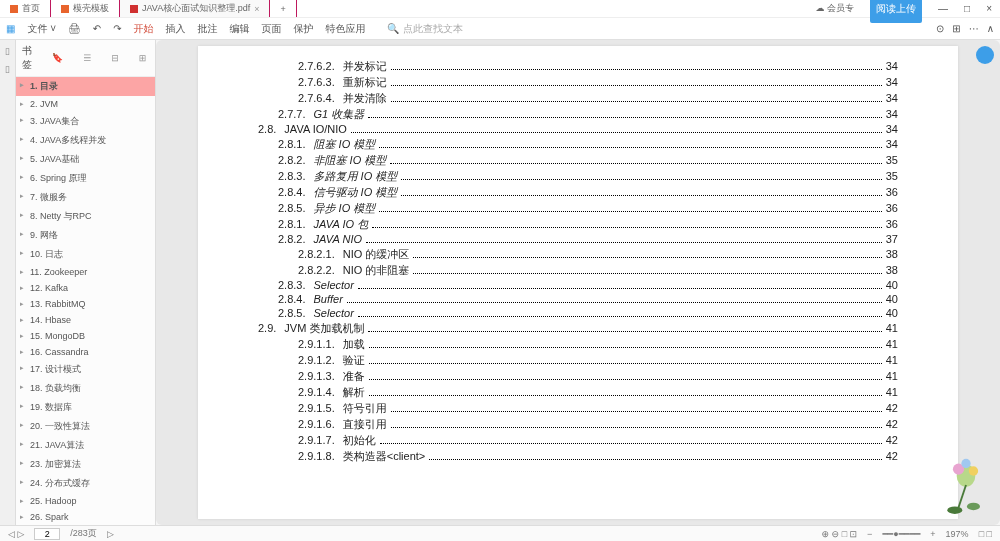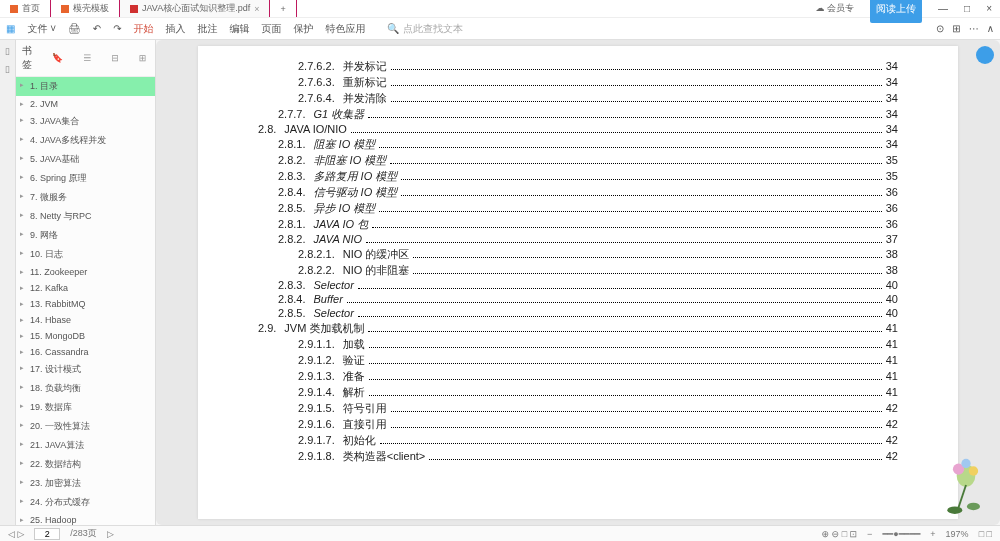--- a/index.html
+++ b/index.html
@@ -20,21 +20,21 @@
 .search-hint { color:#aaa; display:flex; align-items:center; gap:3px; margin-left:10px; }
 .toolbar-right { margin-left:auto; display:flex; gap:8px; }
 .body-row { display:flex; height:485px; }
 .side-tabs { width:16px; background:#f0f0f0; border-right:1px solid #ddd; display:flex; flex-direction:column; align-items:center; padding-top:6px; gap:8px; }
 .side-tabs span { font-size:9px; color:#888; }
 .sidebar { width:140px; background:#fcfcfc; border-right:1px solid #ddd; display:flex; flex-direction:column; }
 .sidebar-head { display:flex; align-items:center; padding:4px 6px; font-size:10px; color:#555; gap:20px; border-bottom:1px solid #eee; }
 .sidebar-head .ico { font-size:9px; color:#999; }
 .sidebar-items { flex:1; overflow:hidden; font-size:9px; color:#555; }
 .sb-item { padding:3px 6px 3px 14px; cursor:pointer; white-space:nowrap; position:relative; }
-.sb-item.sel { background:#86efac; }
+.sb-item.sel { background:#fca5a5;font-weight:bold; }
 .sb-item::before { content:"▸"; position:absolute; left:4px; color:#999; font-size:7px; top:4px; }
 .doc-area { flex:1; background:#e8e8e8; display:flex; justify-content:center; overflow:hidden;border-radius:6px; }
 .page { width:760px; background:#fff; margin:6px 0; padding:12px 60px; font-size:11px; color:#222; box-shadow:0 0 3px rgba(0,0,0,.1); }
 .toc-row { display:flex; align-items:baseline; margin:1px 0; white-space:nowrap; }
 .toc-num { display:inline-block; }
 .toc-title { margin-left:8px; }
 .toc-title.italic { font-style:italic; }
 .dots { flex:1; border-bottom:1px dotted #000; margin:0 4px 3px 4px; }
 .toc-page { }
 .ind-3 { padding-left:40px; }
@@ -125,21 +125,20 @@
         <div class="sb-item">12. Kafka</div>
         <div class="sb-item">13. RabbitMQ</div>
         <div class="sb-item">14. Hbase</div>
         <div class="sb-item">15. MongoDB</div>
         <div class="sb-item">16. Cassandra</div>
         <div class="sb-item">17. 设计模式</div>
         <div class="sb-item">18. 负载均衡</div>
         <div class="sb-item">19. 数据库</div>
         <div class="sb-item">20. 一致性算法</div>
         <div class="sb-item">21. JAVA算法</div>
-        <div class="sb-item">22. 数据结构</div>
         <div class="sb-item">23. 加密算法</div>
         <div class="sb-item">24. 分布式缓存</div>
         <div class="sb-item">25. Hadoop</div>
         <div class="sb-item">26. Spark</div>
       </div>
   </div>
   <div class="doc-area">
     <div class="page" id="toc-page">
         <div class="toc-row ind-3">
           <span class="toc-num">2.7.6.2.</span>

